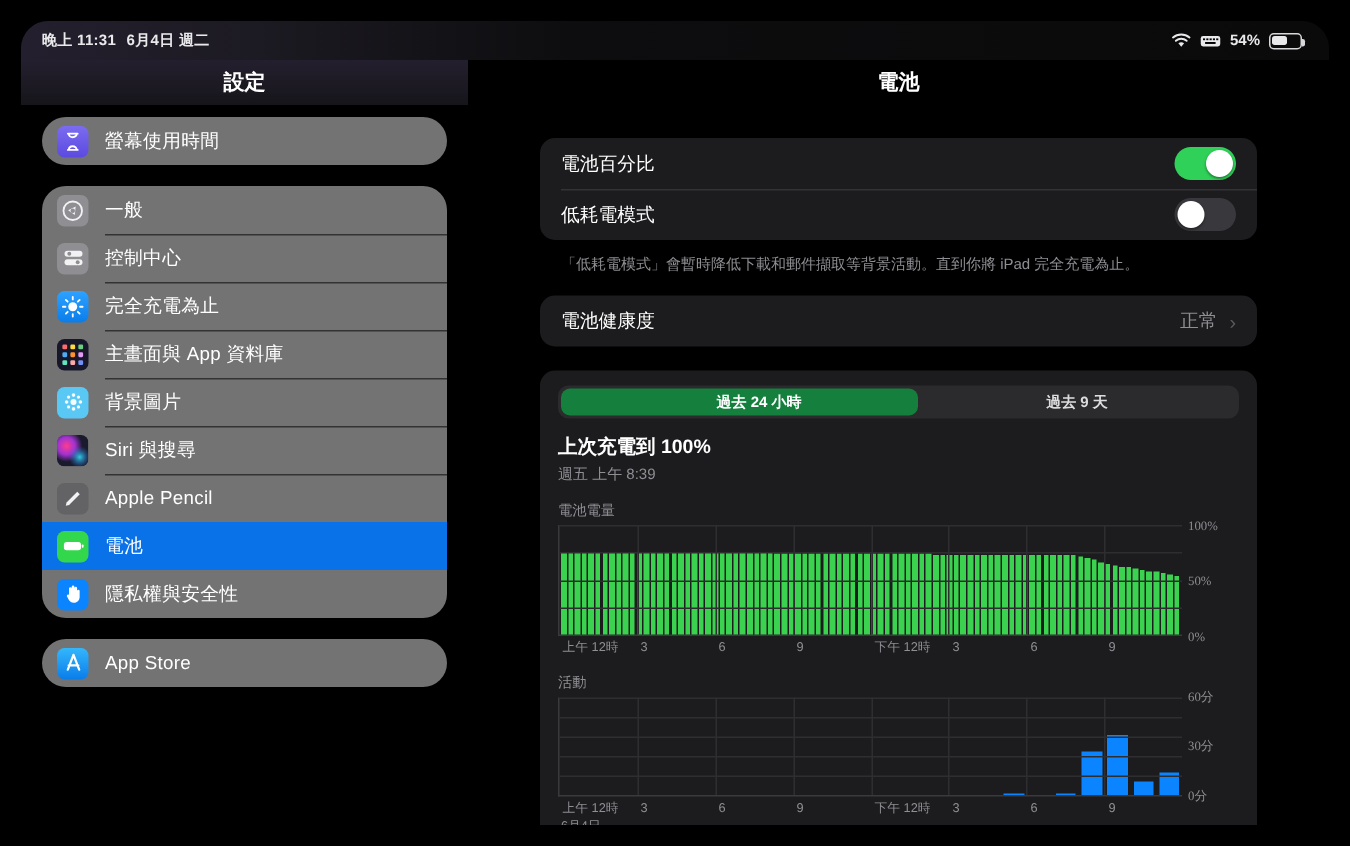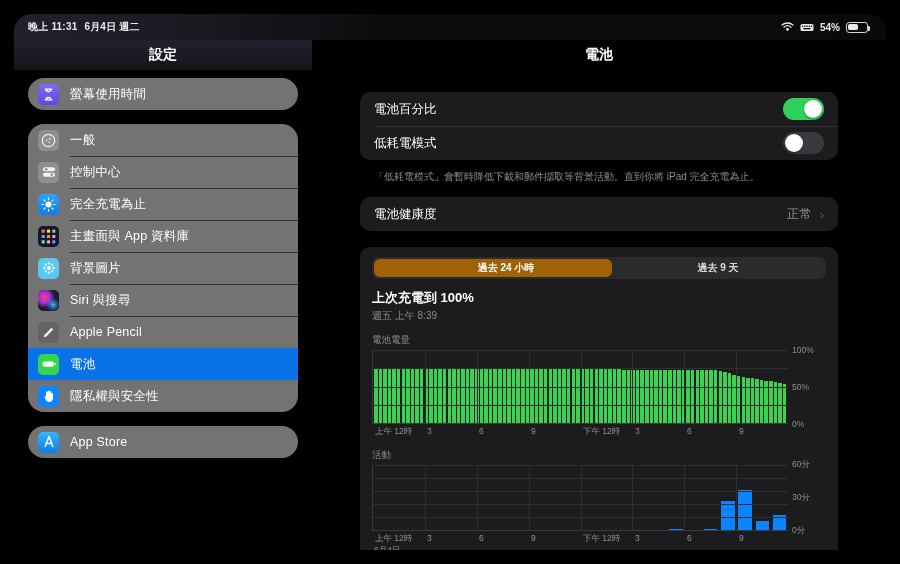--- a/index.html
+++ b/index.html
@@ -143,21 +143,21 @@
   
   .usage-card { margin-top: 3px; padding: 10px 12px 8px 12px; }
   .segmented {
     height: 22px; background:#2b2b2e; border-radius:7px;
     display:flex; padding: 2px; margin-bottom: 10px;
   }
   .seg {
     flex:1; display:flex; align-items:center; justify-content:center;
     font-size:10px; font-weight:bold; color:#dcdcdf; border-radius:6px;
   }
-  .seg.active { background:#a16207; color:#fff;padding-left:26px; }
+  .seg.active { background:#15803d; color:#fff;padding-left:26px; }
   .last-charge { color:#fff; font-size:13px; font-weight:bold; }
   .last-charge-sub { color:#8e8e93; font-size:10px; margin-top:2px; }
   .chart-title { color:#8e8e93; font-size:9.5px; margin: 11px 0 3px 0; }
   .chart-wrap { display:flex; }
   .plot {
     position: relative; flex: 1; height: 74px;
     border-left: 1px solid #3a3a3c;
     border-bottom: 1px solid #3a3a3c;
   }
   .plot.activity { height: 66px; }
@@ -170,20 +170,21 @@
   .bars {
     position:absolute; left:1px; right:0; bottom:0; top:0;
     display:flex; align-items:flex-end; gap:0;
   }
   .bar { flex:1; background:#3ad24f; margin-right:1.1px; }
   .abar-layer { position:absolute; left:1px; right:0; top:0; bottom:0; }
   .abar { position:absolute; bottom:0; background:#0a84ff; }
   .ylabels {
     width: 34px; flex: 0 0 34px; position: relative; height: 74px;
     margin-left: 4px;
+    font-family: Liberation Serif, serif;
   }
   .ylabels.activity { height: 66px; }
   .ylab {
     position:absolute; left:0; color:#8e8e93; font-size:8.5px;
     transform: translateY(-50%); white-space: nowrap;
   }
   .xaxis { position: relative; height: 14px; }
   .xlab {
     position:absolute; top:2px; color:#8e8e93; font-size:8.5px;
     white-space: nowrap;

